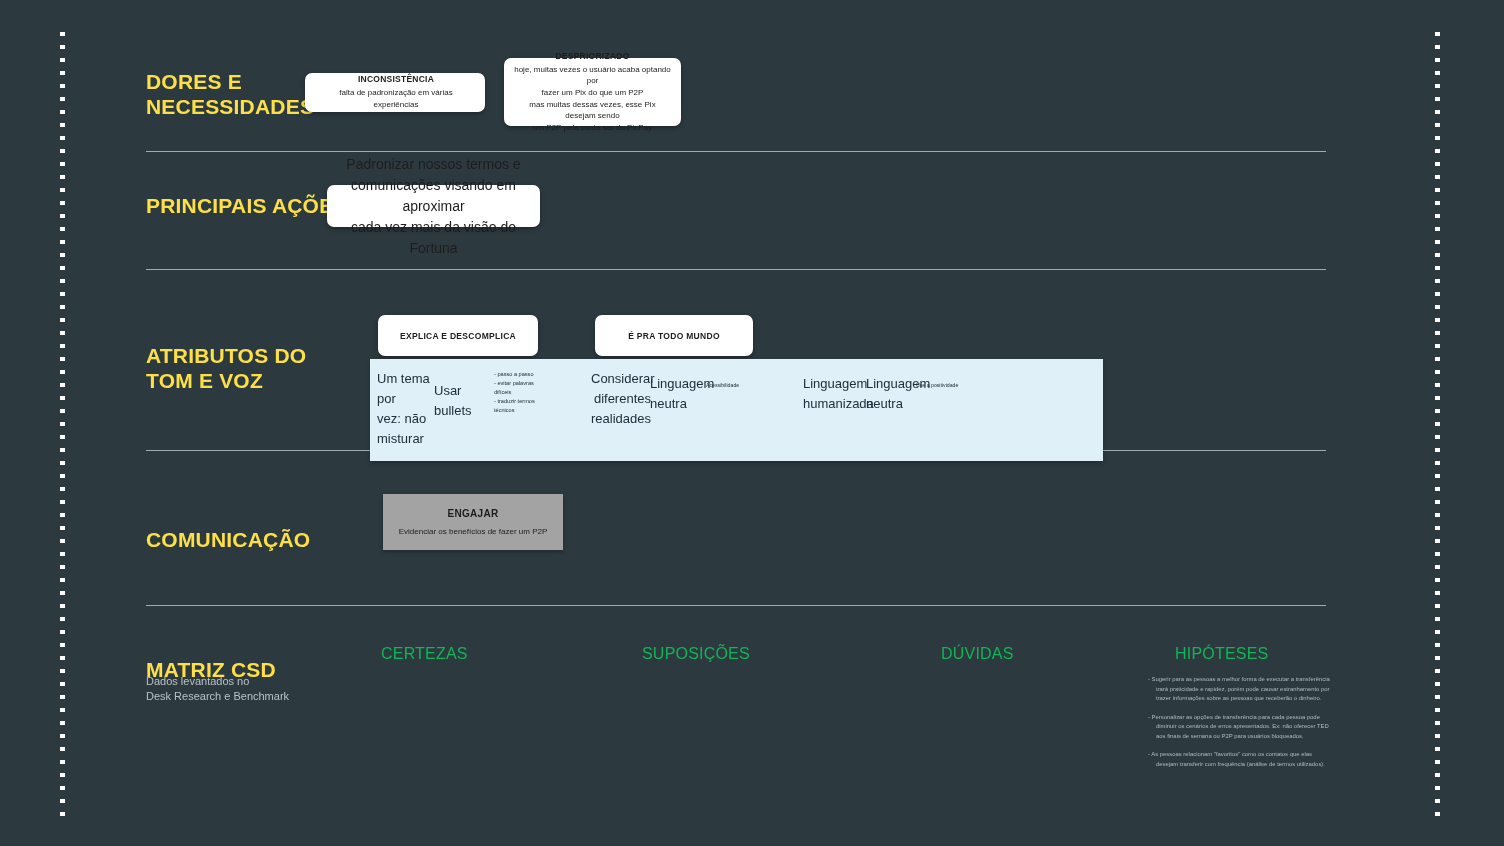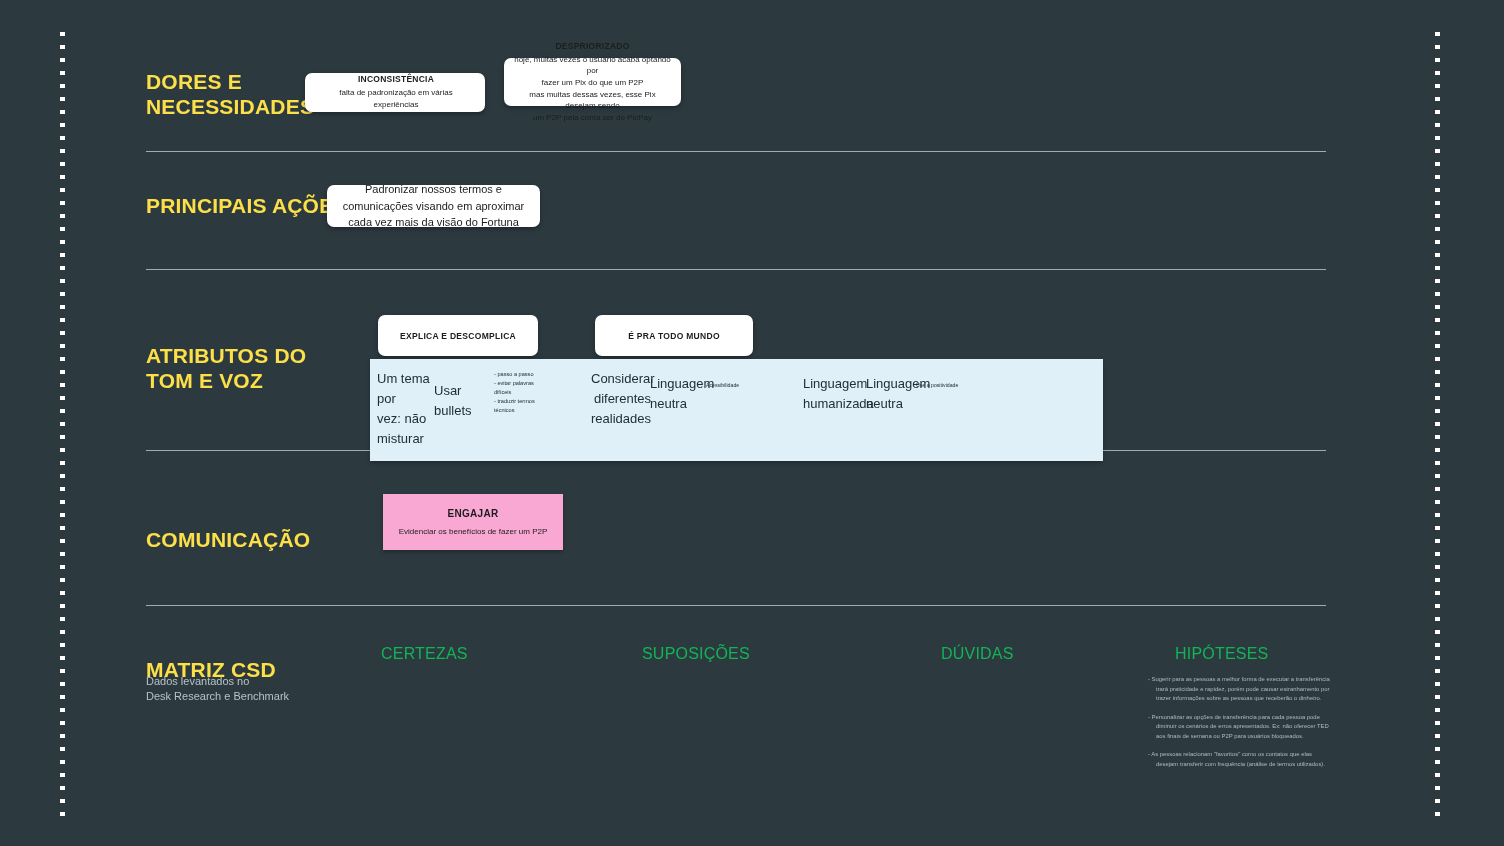--- a/index.html
+++ b/index.html
@@ -60,24 +60,24 @@
     box-shadow:0 2px 5px rgba(0,0,0,.35);
     box-sizing:border-box;
     display:flex;flex-direction:column;
     align-items:center;justify-content:center;
     text-align:center;
     color:#1d1d1d;
     padding:6px 10px;
   }
   .card .hd{font-weight:bold;font-size:8.5px;letter-spacing:.25px;}
   .card .bd{font-size:8px;line-height:1.45;margin-top:3px;white-space:pre-line;}
-  .card .only{font-size:11px;line-height:1.5;white-space:pre-line;}
+  .card .only{font-size:14px;line-height:1.5;white-space:pre-line;}
 
   #c-inconsistencia{left:305px;top:73px;width:180px;height:39px;padding-left:12px;}
-  #c-despriorizado{left:504px;top:58px;width:177px;height:48px;}
+  #c-despriorizado{left:504px;top:58px;width:177px;height:68px;}
   #c-padronizar{left:327px;top:185px;width:213px;height:42px;}
 
   
   .attr-card{
     position:absolute;background:#ffffff;border-radius:7px;
     box-shadow:0 2px 5px rgba(0,0,0,.35);
     display:flex;align-items:center;justify-content:center;
     color:#1d1d1d;font-weight:bold;font-size:8.5px;letter-spacing:.3px;
     text-align:center;box-sizing:border-box;padding:12px 8px;
   }
@@ -105,21 +105,21 @@
   #ch-realidades{left:591px;top:369px;width:60px;text-align:right;}
   #ch-neutra1{left:650px;top:374px;width:60px;text-align:left;}
   #ch-acess{left:706px;top:381px;width:70px;}
   #ch-human{left:803px;top:374px;width:60px;text-align:left;}
   #ch-neutra2{left:866px;top:374px;width:58px;text-align:left;}
   #ch-posit{left:916px;top:381px;width:78px;}
 
   
   #c-engajar{
     position:absolute;left:383px;top:494px;width:180px;height:56px;
-    background:#f9a8d4;box-shadow:0 2px 4px rgba(0,0,0,.3);
+    background:#a3a3a3;box-shadow:0 2px 4px rgba(0,0,0,.3);
     display:flex;flex-direction:column;align-items:center;justify-content:center;
     color:#1d1d1d;text-align:center;box-sizing:border-box;padding:6px 8px;
   }
   #c-engajar .hd{font-weight:bold;font-size:10px;letter-spacing:.3px;}
   #c-engajar .bd{font-size:8px;margin-top:8px;}
 
   
   .col-head{
     position:absolute;top:645px;color:#12b455;
     font-size:16px;letter-spacing:.2px;font-weight:normal;

